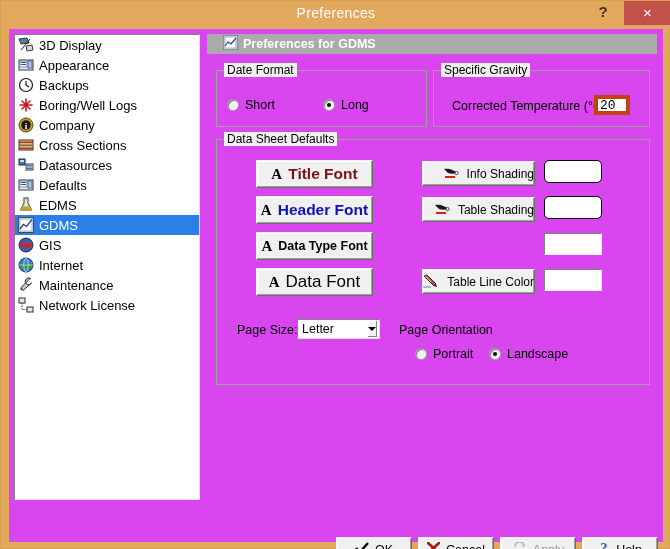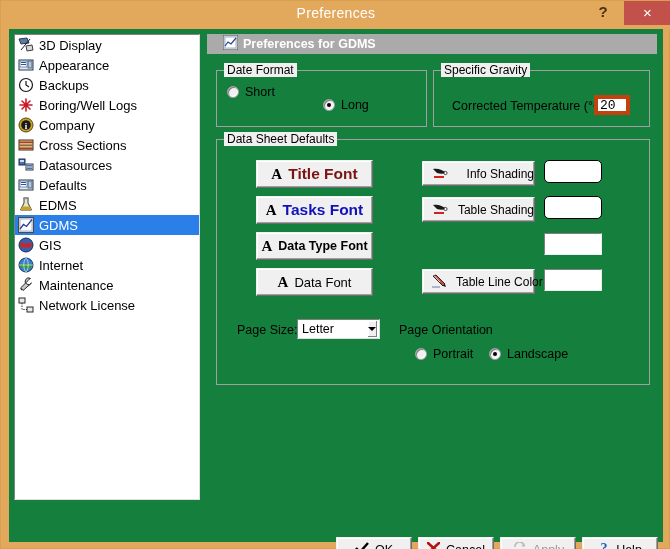--- a/index.html
+++ b/index.html
@@ -60,21 +60,21 @@
     text-align: center;
     line-height: 23px;
     cursor: pointer;
   }
 
   
   .client {
     position: absolute;
     left: 8px; top: 28px;
     width: 654px; height: 513px;
-    background: #15803d;
+    background: #d946ef;
     box-sizing: border-box;
   }
 
   
   .sidebar {
     position: absolute;
     left: 5px; top: 5px;
     width: 186px; height: 466px;
     background: #ffffff;
     box-sizing: border-box;
@@ -210,23 +210,23 @@
   .font-btn { width: 117px; height: 28px; }
   .font-btn .serifA {
     font-family: "Liberation Serif", serif;
     font-weight: bold;
     font-size: 15px;
     color: #000000;
   }
   .t-title  { font-family: "Liberation Sans", sans-serif; font-weight: bold; font-size: 15.5px; color: #7d1313; }
   .t-header { font-family: "Liberation Sans", sans-serif; font-weight: bold; font-size: 15.5px; color: #1111bb; }
   .t-dtype  { font-family: "Liberation Sans", sans-serif; font-weight: bold; font-size: 12.5px; color: #000000; }
-  .t-data   { font-family: "Liberation Sans", sans-serif; font-weight: normal; font-size: 13px; color: #000000; }
-
-  .tool-btn { width: 113px; height: 25px; justify-content: space-between; padding-left: 8px; }
+  .t-data   { font-family: "Liberation Sans", sans-serif; font-weight: normal; font-size: 17px; color: #000000; }
+
+  .tool-btn { width: 113px; height: 25px; justify-content: flex-end; padding-left: 8px; }
   .tool-btn .txt { font-size: 12px; color: #000000; margin-left: 7px; }
 
   
   .swatch-round {
     position: absolute;
     width: 58px; height: 23px;
     background: #ffffff;
     border: 1px solid #000000;
     border-radius: 5px;
     box-sizing: border-box;
@@ -461,21 +461,21 @@
             <rect x="0" y="0" width="15" height="15" fill="#d8d8d8" stroke="#4a4a4a"></rect>
             <rect x="2" y="2" width="11" height="11" fill="#ffffff" stroke="#9fb5cc"></rect>
             <path d="M2 11 L5 7 L8 9 L13 3" fill="none" stroke="#2b3f8f" stroke-width="1.2"></path>
           </svg>
         </span>
         <span class="ph-title">Preferences for GDMS</span>
       </div>
 
       <div class="group" id="grp-date">
         <span class="legend">Date Format</span>
-        <div class="radio-row" style="left:10px; top:14px;">
+        <div class="radio-row" style="left:10px; top:27px;">
           <span class="radio" id="rad-date-0"></span>
           <span class="radio-label">Short</span>
         </div>
         <div class="radio-row" style="left:106px; top:27px;">
           <span class="radio checked" id="rad-date-1"></span>
           <span class="radio-label">Long</span>
         </div>
       </div>
 
       <div class="group" id="grp-gravity">
@@ -486,21 +486,21 @@
 
       <div class="group" id="grp-sheet">
         <span class="legend">Data Sheet Defaults</span>
 
         <div class="btn3d font-btn" style="left:39px; top:20px;">
           <span class="serifA">A</span>
           <span class="txt t-title">Title Font</span>
         </div>
         <div class="btn3d font-btn" style="left:39px; top:56px;">
           <span class="serifA">A</span>
-          <span class="txt t-header">Tasks Font</span>
+          <span class="txt t-header">Header Font</span>
         </div>
         <div class="btn3d font-btn" style="left:39px; top:92px;">
           <span class="serifA">A</span>
           <span class="txt t-dtype">Data Type Font</span>
         </div>
         <div class="btn3d font-btn" style="left:39px; top:128px;">
           <span class="serifA">A</span>
           <span class="txt t-data">Data Font</span>
         </div>
 

